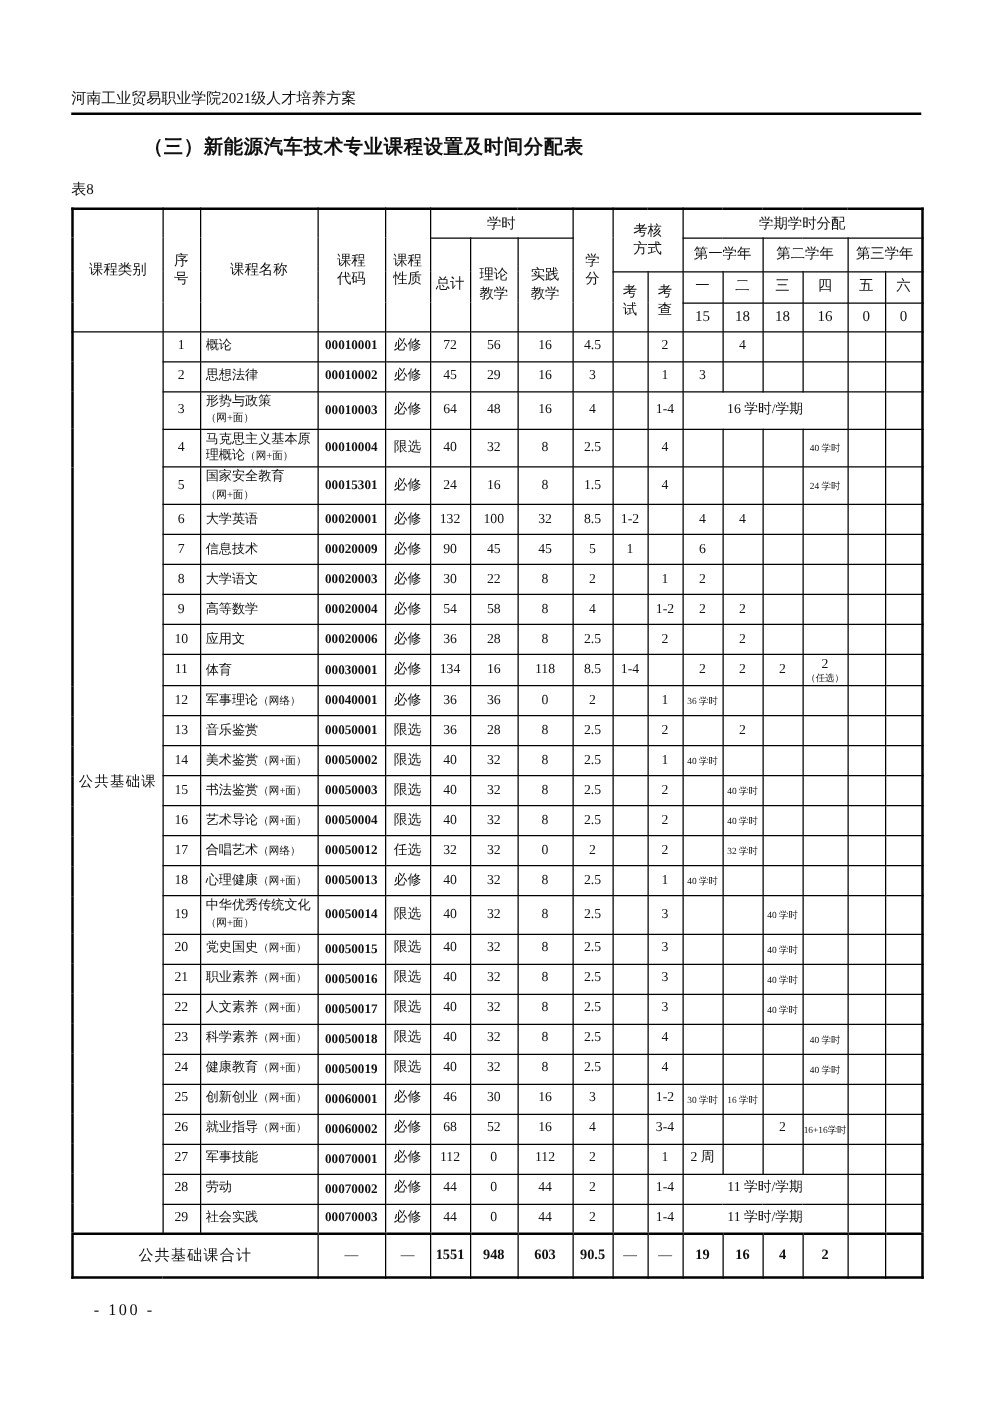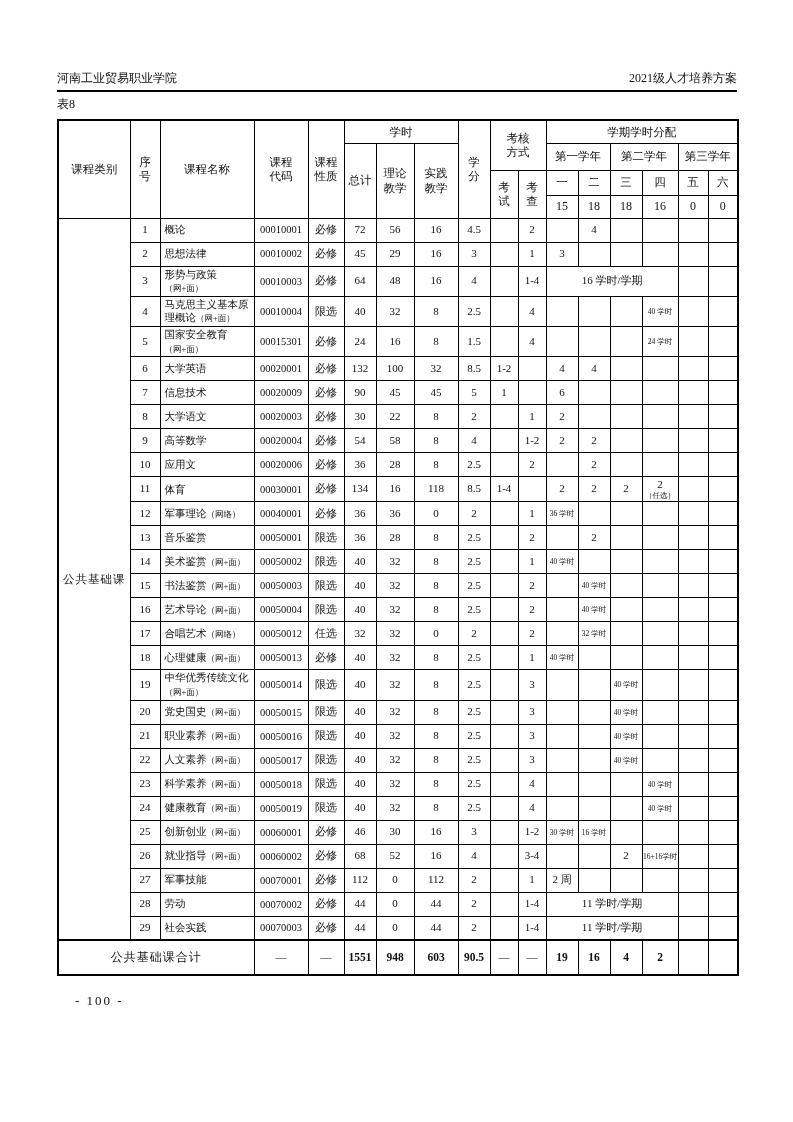--- a/index.html
+++ b/index.html
@@ -7,21 +7,21 @@
   body {
     width:793px; height:1122px;
     font-family:"Liberation Serif","DejaVu Serif",serif;
     color:#111;
     position:relative;
     overflow:hidden;
   }
   .page { padding:70px 56px 0 57px; }
 
   .page-header {
-    display:flex; justify-content:space-between; align-items:flex-end;
+    display:flex; justify-content:flex-start; align-items:flex-end;
     font-size:12px; padding-bottom:3px;
     border-bottom:2px solid #000;
   }
 
   .section-title {
     font-weight:bold; font-size:15.5px;
     margin:15px 0 11px 58px;
     letter-spacing:0.5px;
   }
 
@@ -43,40 +43,41 @@
   .hr1 th { height:23px; }
   .hr2 th { height:27px; }
   .hr3 th { height:25px; }
   .hr4 th { height:23px; font-size:12px; }
   .course-table td { height:24px; }
   td.name-cell {
     text-align:left; padding-left:4px;
     white-space:pre-line; font-size:10.5px; line-height:1.3;
   }
   .name-note { font-size:8.5px; }
-  td.code-cell { font-size:10.5px; }
+  td.code-cell { font-size:10.5px;font-weight:bold; }
   td.cat-cell { font-size:11.5px; letter-spacing:1px; }
   td.tiny { font-size:7.5px; line-height:1.2; padding:0; }
   .note-under { font-size:7.5px; line-height:1.1; display:block; }
   tr.total-row td { height:35px; border-top:2px solid #000; }
   tr.total-row td.b { font-weight:bold; font-size:11.5px;margin-top:16px; }
   td.total-label { font-size:12px; letter-spacing:1px; }
 
   .page-number { margin:17px 0 0 18px; font-size:13px; letter-spacing:2px; }
 </style>
 </head>
 <body>
 
 <div class="page">
 
   <div class="page-header">
     <span>河南工业贸易职业学院</span>
     <span>2021级人才培养方案</span>
   </div>
 
+  <div class="section-title">（三）新能源汽车技术专业课程设置及时间分配表</div>
 
   <div class="caption-row">
     <span class="table-label">表8</span>
   </div>
 
   <table class="course-table">
     <colgroup>
       <col style="width:72px">
         <col style="width:30px">
         <col style="width:94px">

